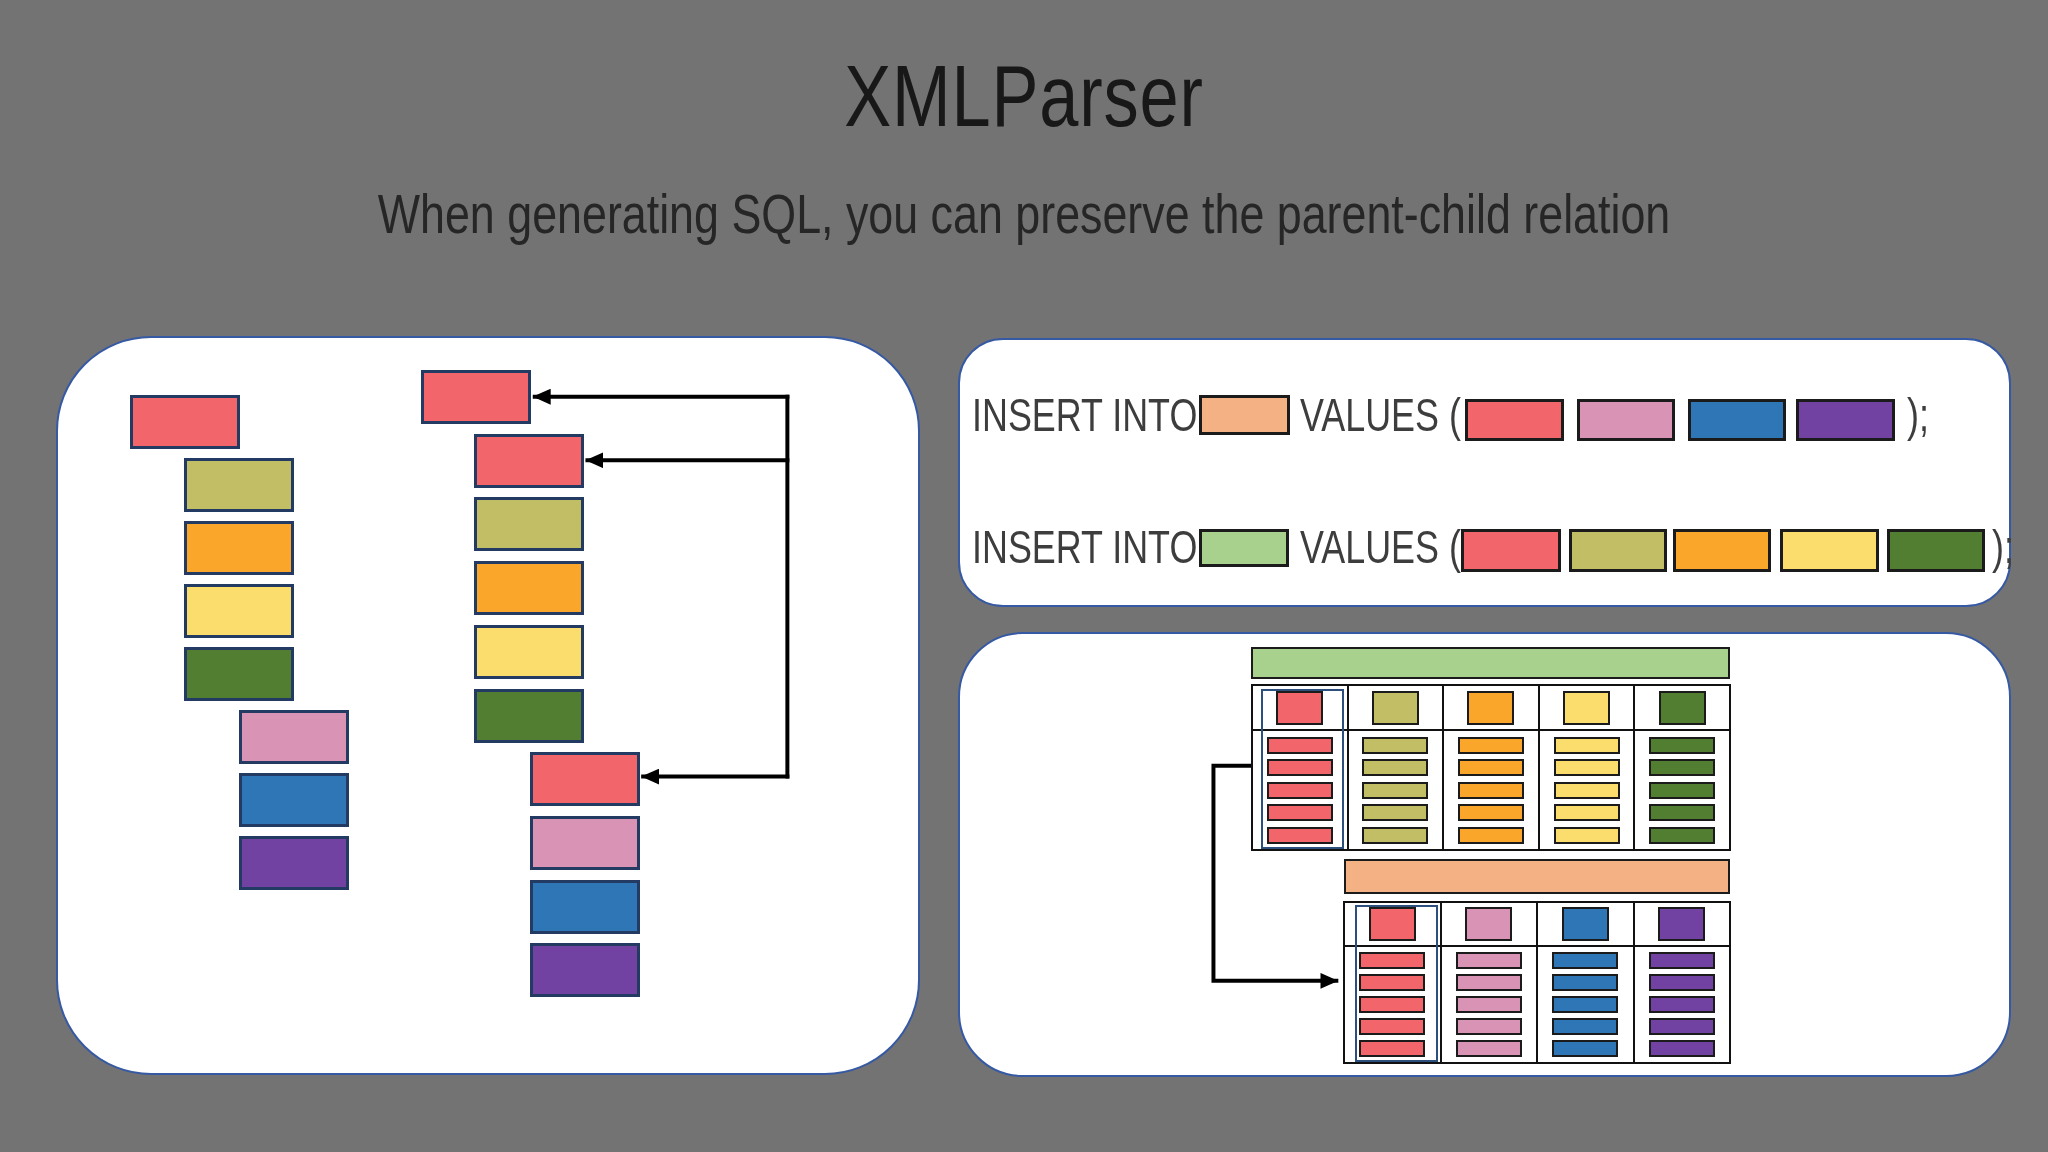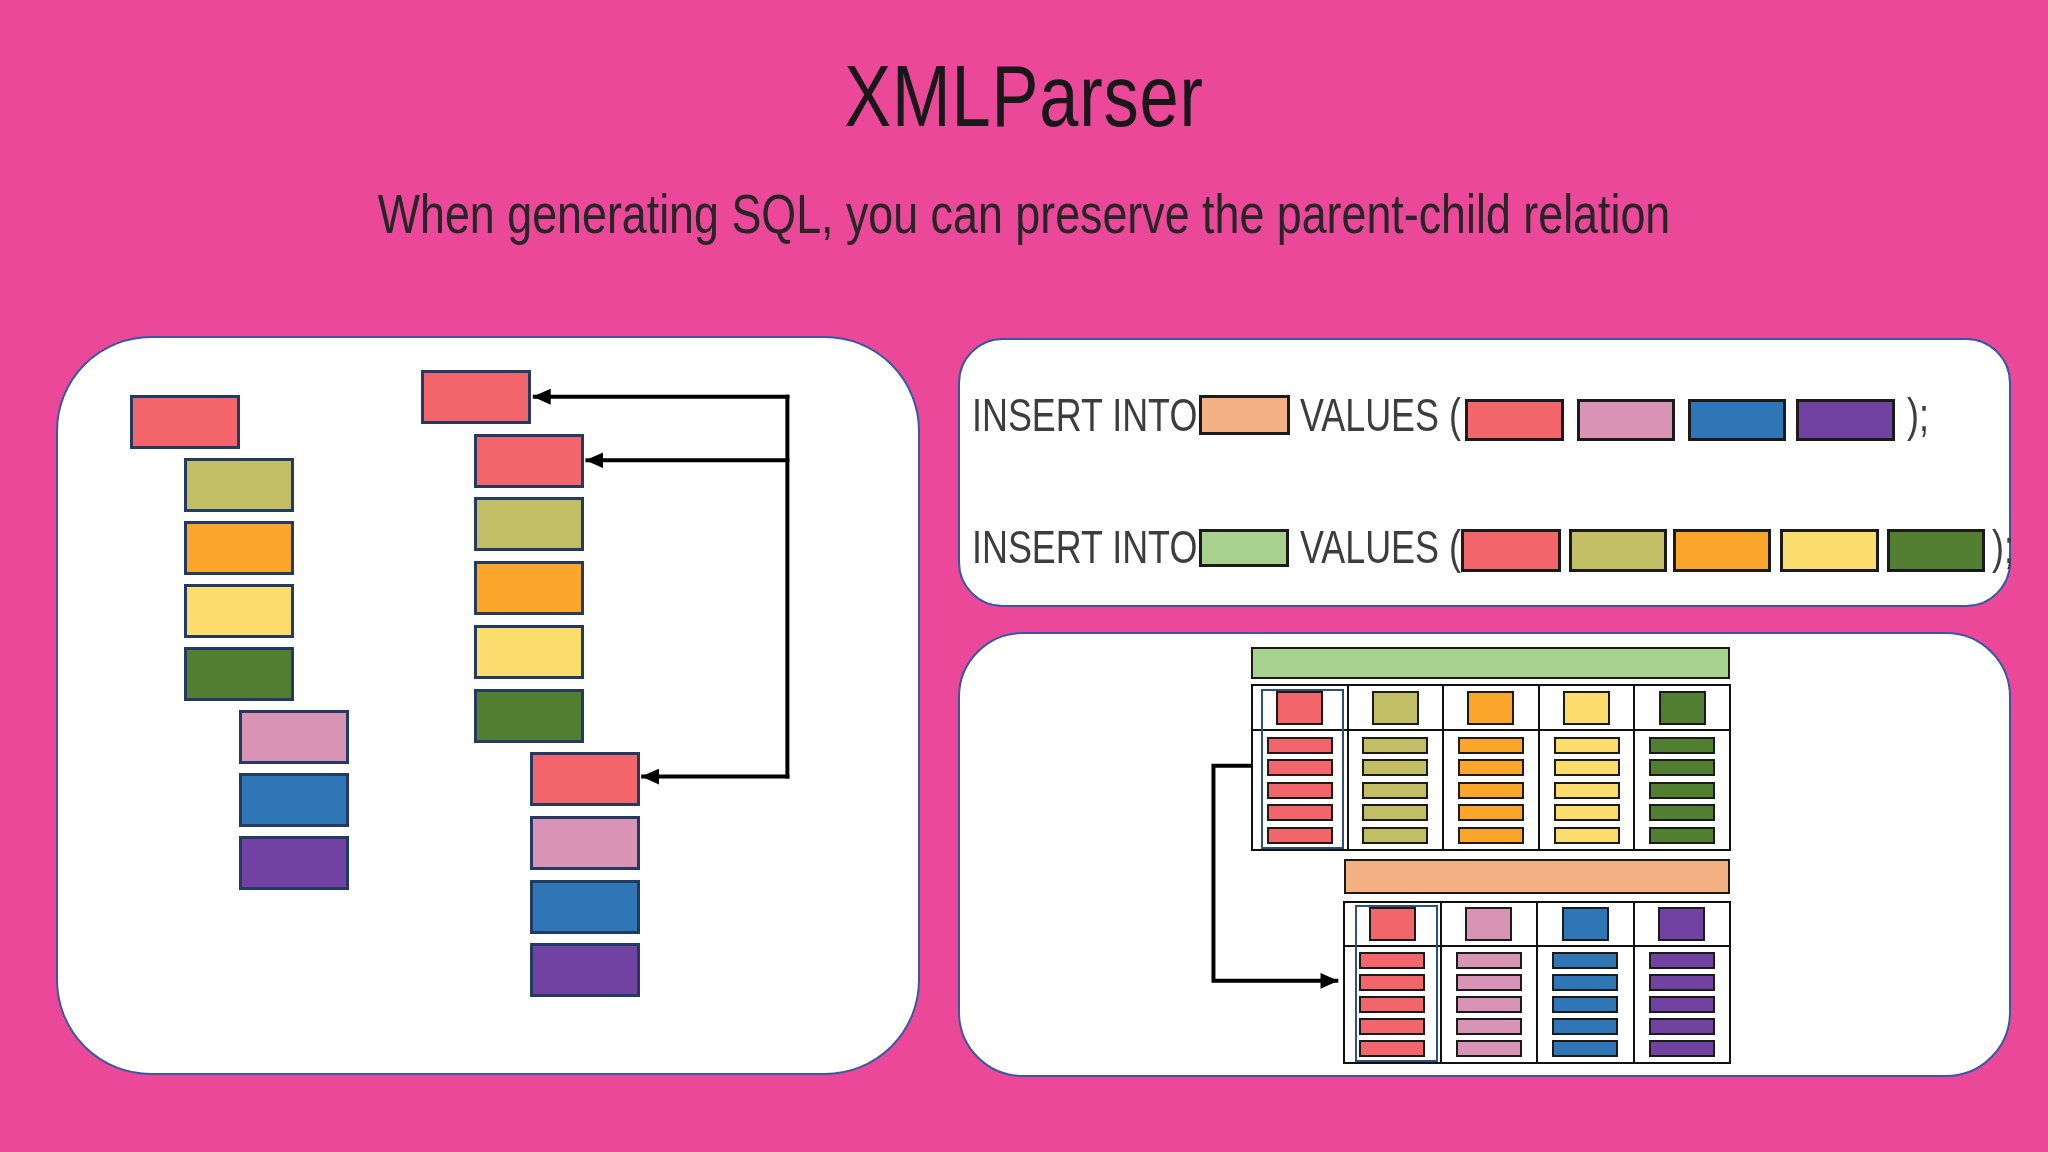--- a/index.html
+++ b/index.html
@@ -2,21 +2,21 @@
 <html><head>
 <meta charset="utf-8">
 <style>
   * { box-sizing: border-box; margin: 0; padding: 0; }
   html, body { background: #ffffff; }
   body { font-family: "Liberation Sans", sans-serif; }
   .stage {
     position: relative;
     width: 2048px;
     height: 1152px;
-    background: #ec4899;
+    background: #737373;
     overflow: hidden;
   }
   .title {
     position: absolute;
     top: 52px; left: 0; width: 100%;
     text-align: center;
     font-size: 88px;
     font-weight: 400;
     color: #181818;
     letter-spacing: 1px;

